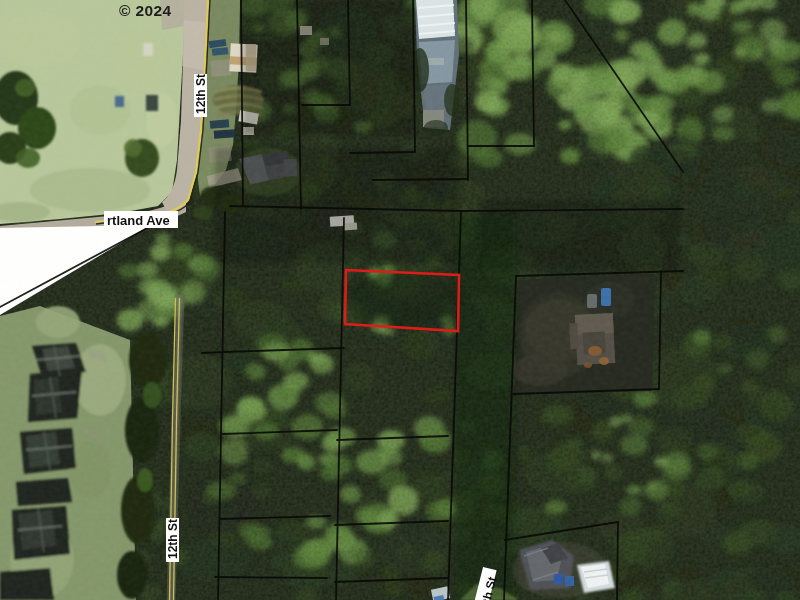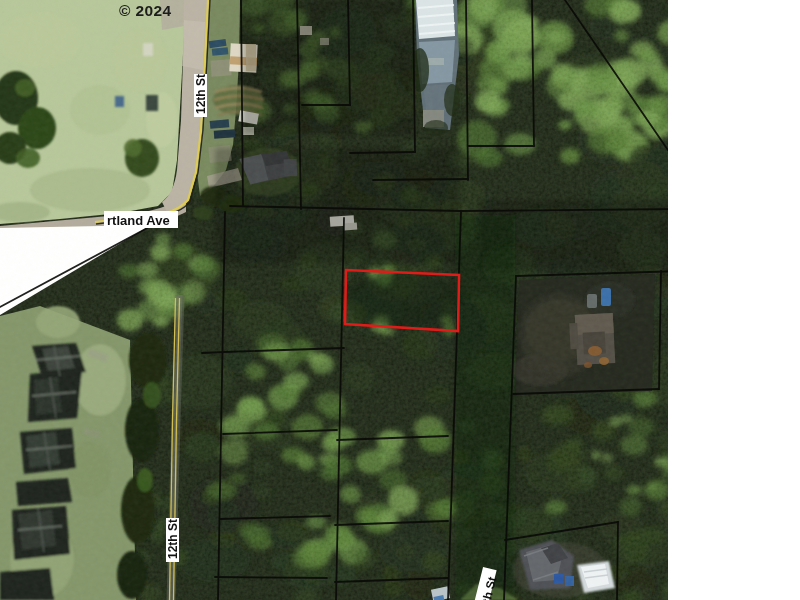--- a/index.html
+++ b/index.html
@@ -1,16 +1,16 @@
 <!DOCTYPE html>
 <html><head>
 <meta charset="utf-8">
 <style>
 html,body{margin:0;padding:0;background:#fff;}
-#map{position:relative;width:668px;height:600px;overflow:hidden;font-family:"Liberation Sans",sans-serif;}
+#map{position:relative;width:800px;height:600px;overflow:hidden;font-family:"Liberation Sans",sans-serif;}
 </style>
 </head>
 <body>
 
 <div id="map">
 <svg width="800" height="600" viewBox="0 0 800 600">
 <defs>
 <filter id="b2" x="-40%" y="-40%" width="180%" height="180%">
           <feGaussianBlur stdDeviation="2.5"></feGaussianBlur>
         </filter>

